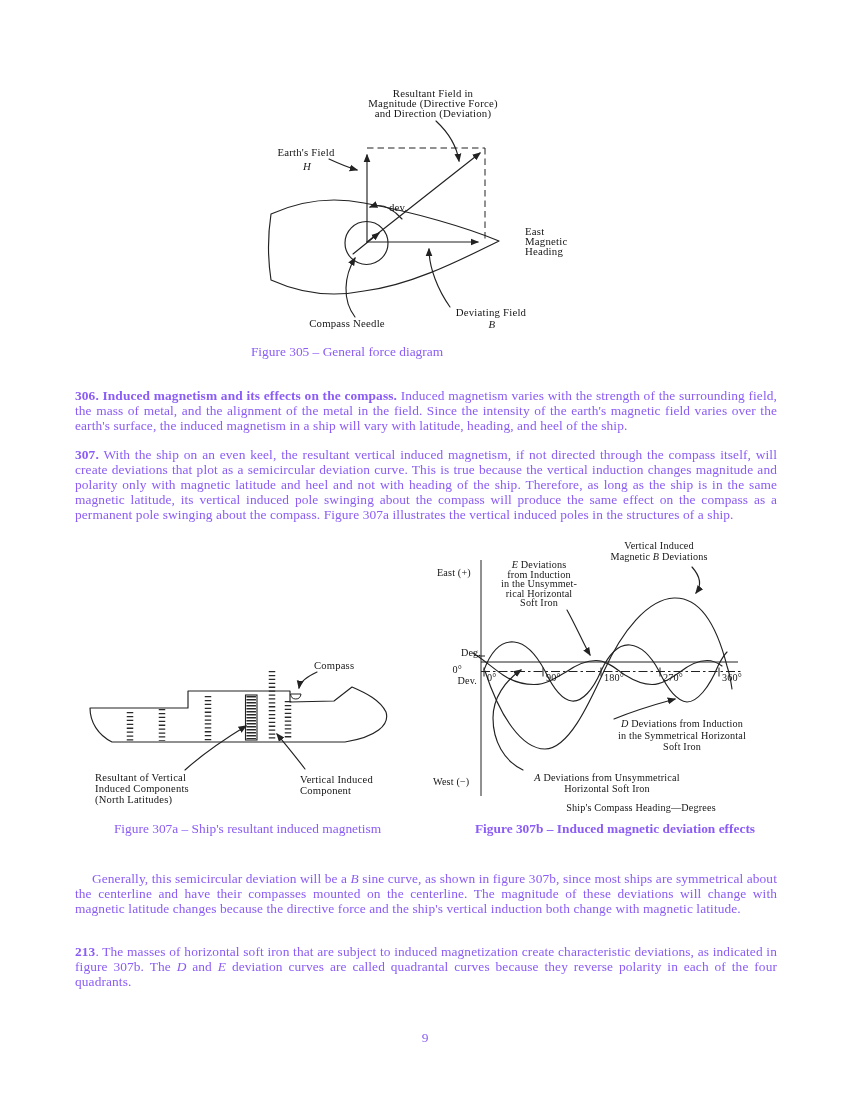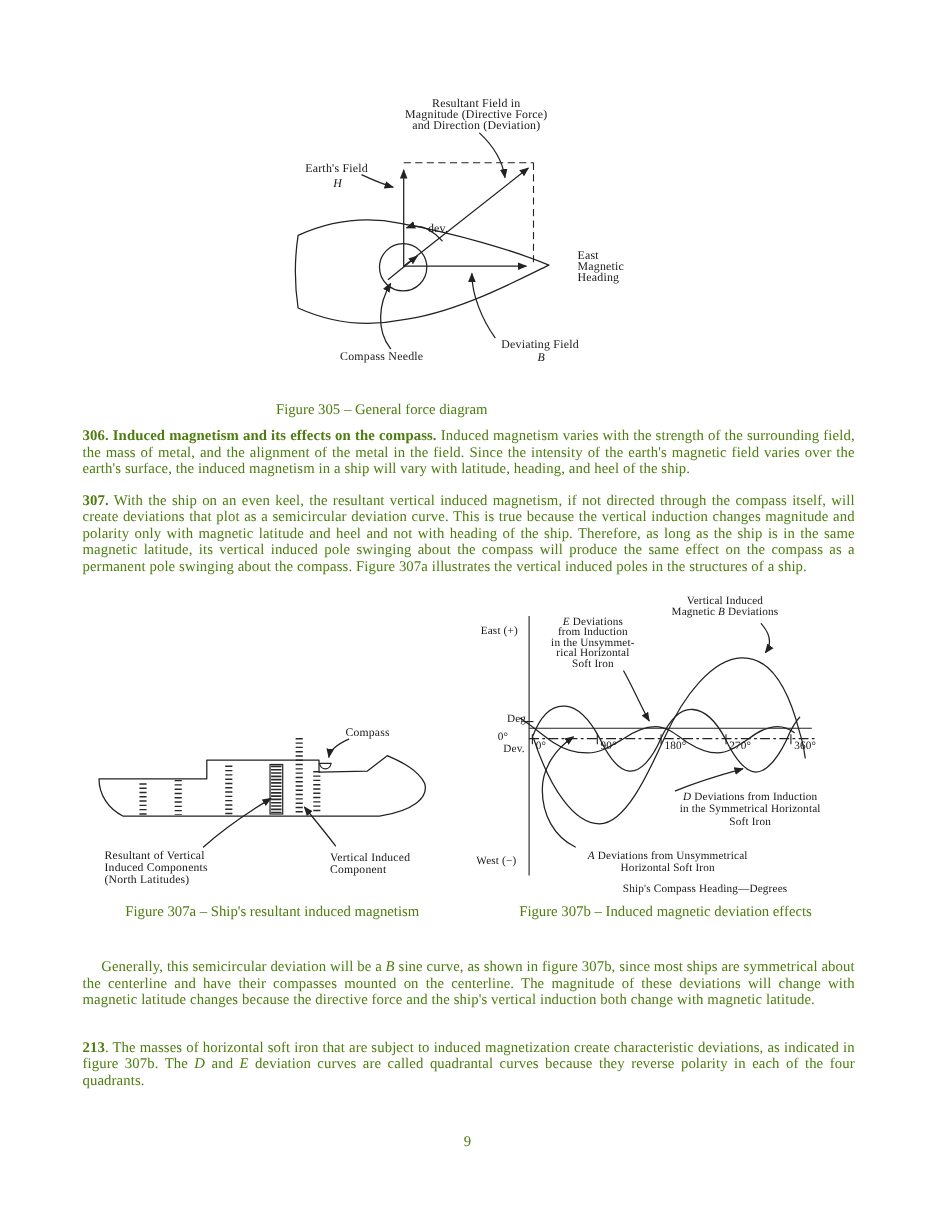--- a/index.html
+++ b/index.html
@@ -1,17 +1,17 @@
 <!DOCTYPE html>
 <html><head>
 <meta charset="utf-8">
 <style>
   html,body { margin:0; padding:0; background:#ffffff; }
   .page { position:relative; width:850px; height:1100px; background:#ffffff;
-          font-family:"Liberation Serif", serif; color:#4d7c0f; overflow:hidden; }
+          font-family:"Liberation Serif", serif; color:#8b5cf6; overflow:hidden; }
   .para { position:absolute; left:75px; width:702px; text-align:justify;
           font-size:13.4px; line-height:15px; letter-spacing:0.1px; }
   .para b { font-weight:bold; }
   .indent { text-indent:17px; }
   .caption { position:absolute; text-align:center; font-size:13.4px; }
   .pageno { position:absolute; left:0; width:850px; top:1030px; text-align:center; font-size:13.4px; }
   svg { position:absolute; overflow:visible; }
   svg text { font-family:"Liberation Serif", serif; fill:#161616; }
   .f305 text { font-size:10.8px; letter-spacing:0.2px; }
   .f307a text { font-size:10.6px; letter-spacing:0.2px; }
@@ -60,21 +60,21 @@
     <text class="mid it" x="307" y="170">H</text>
     <text x="525" y="235">East</text>
     <text x="525" y="245">Magnetic</text>
     <text x="525" y="255">Heading</text>
     <text class="mid" x="491" y="316">Deviating Field</text>
     <text class="mid it" x="492" y="328">B</text>
     <text class="mid" x="347" y="327">Compass Needle</text>
     <text x="389" y="211">dev.</text>
   </svg>
 
-  <div class="caption" style="left:0; top:364px; width:694px;">Figure 305 – General force diagram</div>
+  <div class="caption" style="left:0; top:344px; width:694px;">Figure 305 – General force diagram</div>
 
   <p class="para" style="top:375px;"><b>306. Induced magnetism and its effects on the compass.</b><span> Induced magnetism varies with the strength of the surrounding field, the mass of metal, and the alignment of the metal in the field. Since the intensity of the earth's magnetic field varies over the earth's surface, the induced magnetism in a ship will vary with latitude, heading, and heel of the ship.</span></p>
 
   <p class="para" style="top:434px;"><b>307.</b><span> With the ship on an even keel, the resultant vertical induced magnetism, if not directed through the compass itself, will create deviations that plot as a semicircular deviation curve. This is true because the vertical induction changes magnitude and polarity only with magnetic latitude and heel and not with heading of the ship. Therefore, as long as the ship is in the same magnetic latitude, its vertical induced pole swinging about the compass will produce the same effect on the compass as a permanent pole swinging about the compass. Figure 307a illustrates the vertical induced poles in the structures of a ship.</span></p>
 
   <svg class="f307a" style="left:85px; top:638px;" width="335" height="172" viewBox="85 638 335 172">
     <defs>
       <marker id="ah2" viewBox="0 0 10 10" refX="8.5" refY="5" markerWidth="7.5" markerHeight="7.5" orient="auto-start-reverse">
           <path d="M0,1 L10,5 L0,9 z" fill="#222"></path>
         </marker>
@@ -152,21 +152,21 @@
     <text x="722" y="681">360°</text>
     <text class="mid" x="682" y="727"><tspan class="it">D</tspan><tspan> Deviations from Induction</tspan></text>
     <text class="mid" x="682" y="738.5">in the Symmetrical Horizontal</text>
     <text class="mid" x="682" y="750">Soft Iron</text>
     <text class="mid" x="607" y="781"><tspan class="it">A</tspan><tspan> Deviations from Unsymmetrical</tspan></text>
     <text class="mid" x="607" y="792">Horizontal Soft Iron</text>
     <text class="mid" x="641" y="811">Ship's Compass Heading—Degrees</text>
   </svg>
 
   <div class="caption" style="left:75px; top:821px; width:345px;">Figure 307a – Ship's resultant induced magnetism</div>
-  <div class="caption" style="left:435px; top:821px; width:340px;">Figure 307b – Induced magnetic deviation effects</div>
+  <div class="caption" style="left:445px; top:821px; width:340px;font-weight:bold;">Figure 307b – Induced magnetic deviation effects</div>
 
   <p class="para indent" style="top:858px;"><span>Generally, this semicircular deviation will be a </span><i>B</i><span> sine curve, as shown in figure 307b, since most ships are symmetrical about the centerline and have their compasses mounted on the centerline. The magnitude of these deviations will change with magnetic latitude changes because the directive force and the ship's vertical induction both change with magnetic latitude.</span></p>
 
   <p class="para" style="top:931px;"><b>213</b><span>. The masses of horizontal soft iron that are subject to induced magnetization create characteristic deviations, as indicated in figure 307b. The </span><i>D</i><span> and </span><i>E</i><span> deviation curves are called quadrantal curves because they reverse polarity in each of the four quadrants.</span></p>
 
   <div class="pageno">9</div>
 
 </div>
 
 </body></html>

